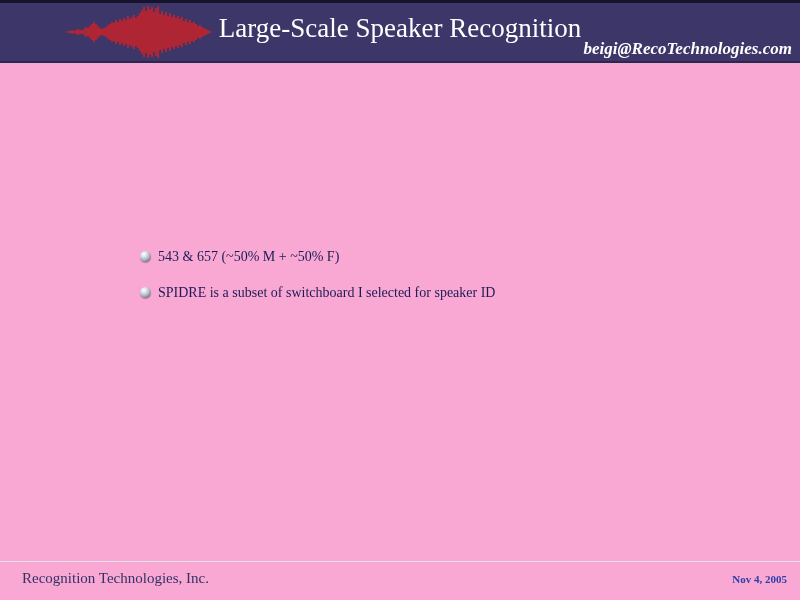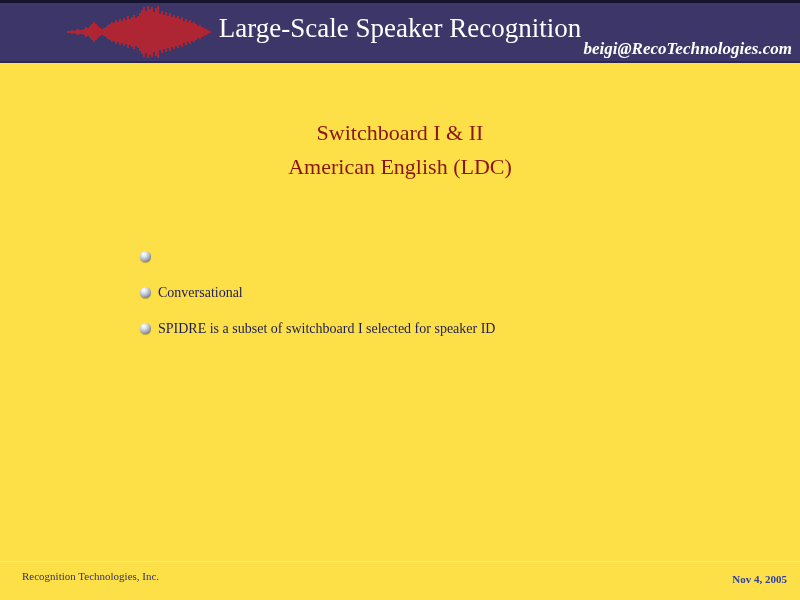--- a/index.html
+++ b/index.html
@@ -1,17 +1,17 @@
 <!DOCTYPE html>
 <html><head>
 <meta charset="utf-8">
 <style>
   html,body{margin:0;padding:0;background:#fff;}
   .slide{
-    position:relative;width:800px;height:600px;background:#fde047;
+    position:relative;width:800px;height:600px;background:#f9a8d4;
     font-family:"Liberation Serif","DejaVu Serif",serif;overflow:hidden;
   }
   
   .banner{
     position:absolute;top:0;left:0;width:800px;height:63px;
     background:#3c3768;border-bottom:2px solid #2b2750;box-sizing:border-box;
   }
   .banner-topstrip{
     position:absolute;top:0;left:0;width:100%;height:3px;background:#16132e;
   }
@@ -43,53 +43,46 @@
   .sphere{
     flex:0 0 auto;width:11px;height:11px;border-radius:50%;margin:4px 7px 0 0;
     background:radial-gradient(circle at 35% 28%,#ffffff 0%,#dfe3ea 25%,#aab0bd 55%,#6e7484 80%,#555a66 100%);
     box-shadow:0 1px 1px rgba(0,0,0,0.25);
   }
   
   .footer-rule{
     position:absolute;left:0;right:0;top:561px;height:1px;background:#e4e4ec;
   }
   .footer-company{
-    position:absolute;left:22px;top:570px;color:#333264;font-size:11px;
+    position:absolute;left:22px;top:570px;color:#333264;font-size:15px;
   }
   .footer-date{
     position:absolute;right:13px;top:573px;color:#2d3fa8;
     font-size:11px;font-weight:bold;
   }
 </style>
 </head>
 <body>
 
 <div class="slide">
 
   <div class="banner">
     <div class="banner-topstrip"></div>
     <svg class="waveform" id="waveform-svg" viewBox="0 0 152 56">
         <path d="M2 27V29M4 27V29M6 26V30M8 27V29M10 26V30M12 25V31M14 26V30M16 26V30M18 25V31M20 23V33M22 24V32M24 22V34M26 20V36M28 18V38M30 20V36M32 22V34M34 24V32M36 25V31M38 24V32M40 23V33M42 21V35M44 20V36M46 18V38M48 19V37M50 16V40M52 18V38M54 15V41M56 17V39M58 14V42M60 16V40M62 12V44M64 15V41M66 13V43M68 11V45M70 14V42M72 12V44M74 9V47M76 6V50M78 3V53M80 7V49M82 2V54M84 5V51M86 3V53M88 8V48M90 4V52M92 2V54M94 10V46M96 7V49M98 11V45M100 8V48M102 12V44M104 9V47M106 13V43M108 11V45M110 14V42M112 12V44M114 15V41M116 13V43M118 17V39M120 15V41M122 18V38M124 16V40M126 19V37M128 18V38M130 20V36M132 22V34M134 21V35M136 23V33M138 24V32M140 25V31M142 26V30M144 27V29" stroke="#cc2127" stroke-width="1.6" fill="none"></path>
       </svg>
     <div class="banner-title">Large-Scale Speaker Recognition</div>
     <div class="banner-email">beigi@RecoTechnologies.com</div>
   </div>
 
-  <div class="slide-title">
-    <div>Switchboard I &amp; II</div>
-    <div>American English (LDC)</div>
-  </div>
 
   <ul class="bullets">
     <li>
       <span class="sphere"></span>
-    </li>
-    <li>
-      <span class="sphere"></span>
-      <span>Conversational</span>
+      <span>543 &amp; 657 (~50% M + ~50% F)</span>
     </li>
     <li>
       <span class="sphere"></span>
       <span>SPIDRE is a subset of switchboard I selected for speaker ID</span>
     </li>
   </ul>
 
   <div class="footer-rule"></div>
   <div class="footer-company">Recognition Technologies, Inc.</div>
   <div class="footer-date">Nov 4, 2005</div>

